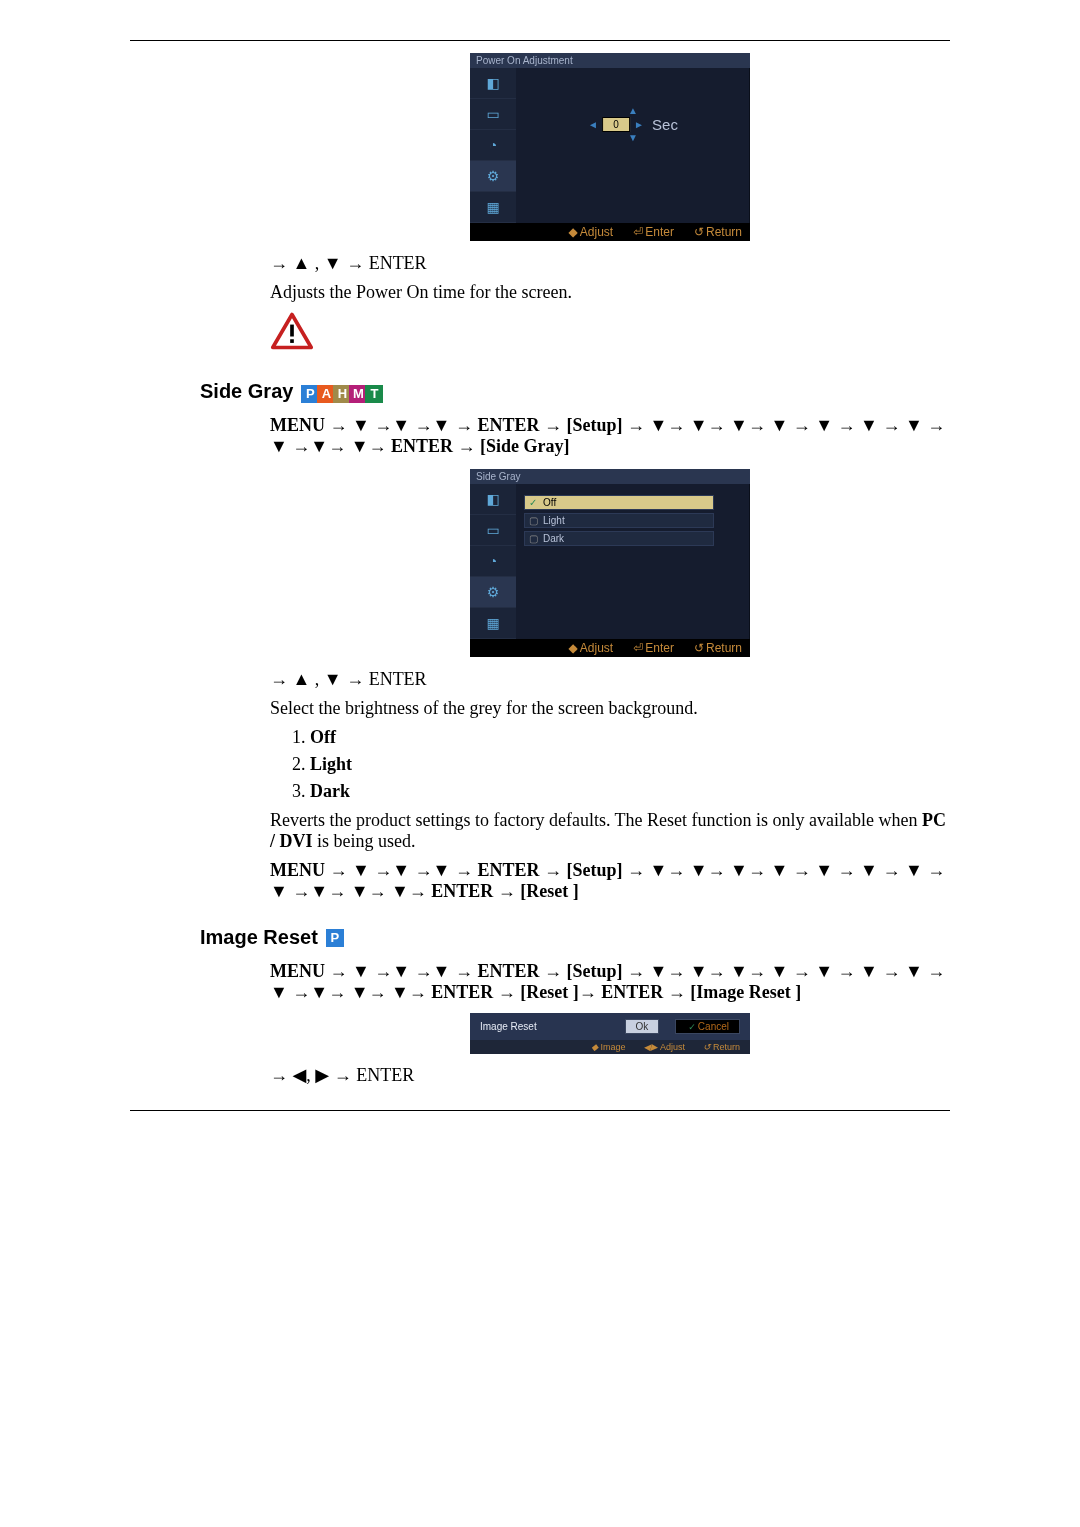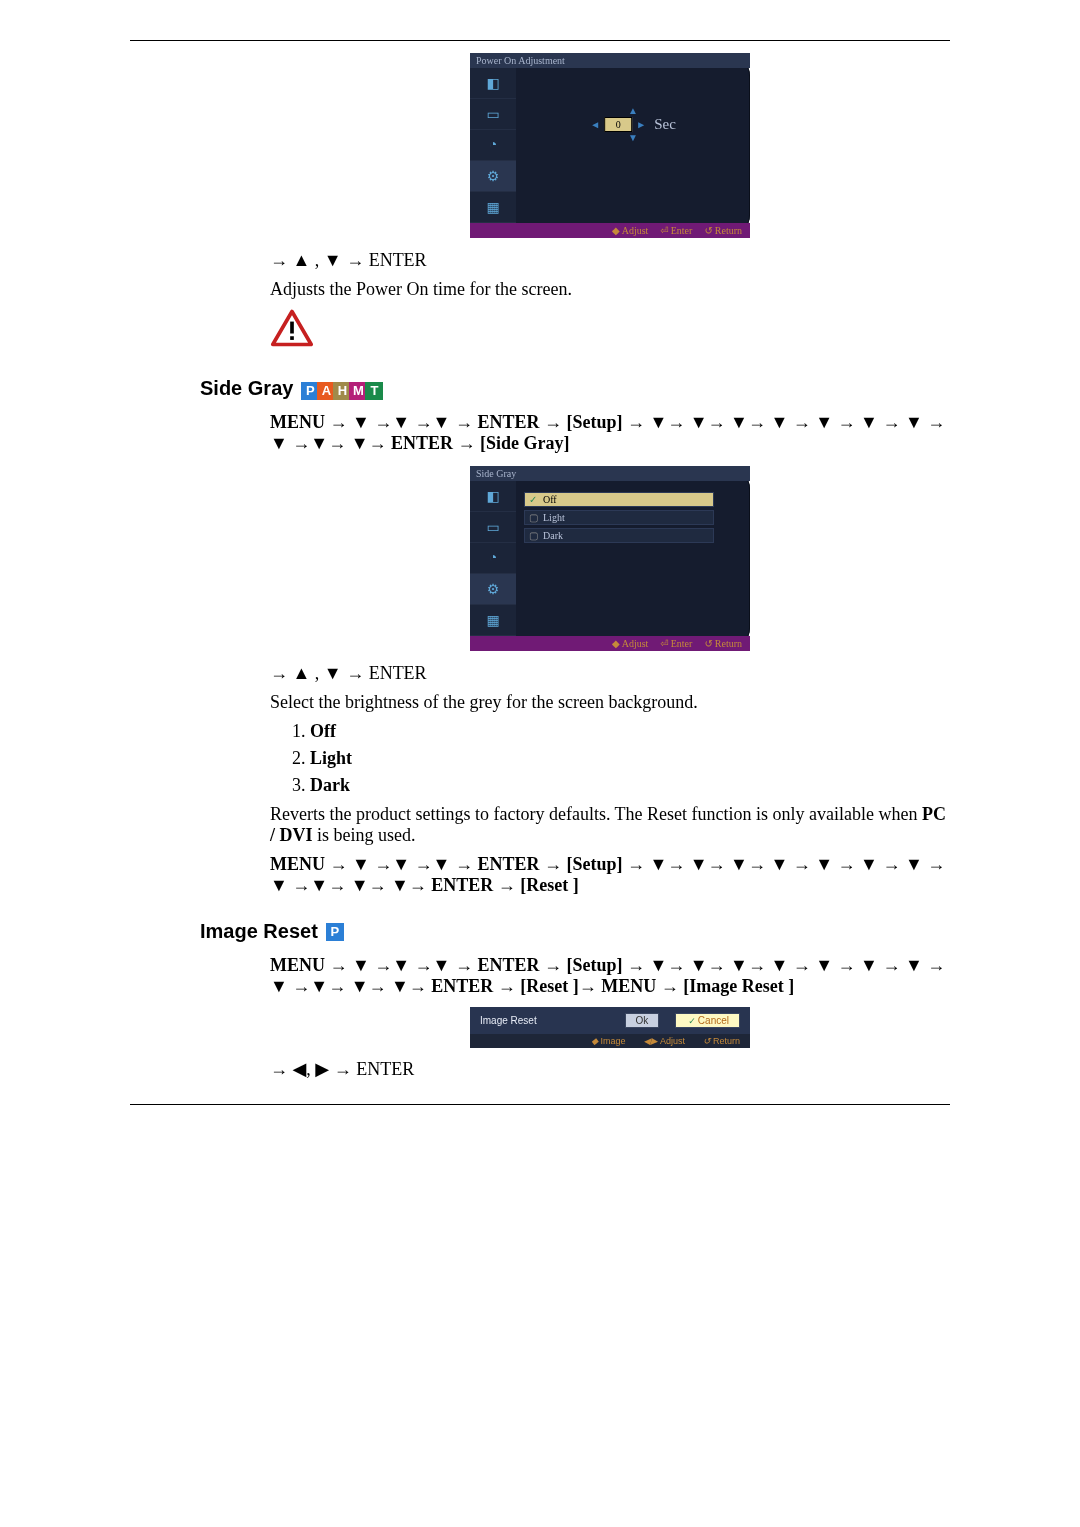--- a/index.html
+++ b/index.html
@@ -57,25 +57,24 @@
   .tag-P { background: #2b7fd6; }
   .tag-A { background: #e85a1f; }
   .tag-H { background: #a08a4a; }
   .tag-M { background: #b41f78; }
   .tag-T { background: #1a8a4a; }
   
   .osd {
     margin: 12px auto 12px auto;
     width: 280px;
     background: #151c2e;
-    font-family: Liberation Serif, serif;
+    font-family: Liberation Sans, sans-serif;
     font-size: 10px;
     color: #cfd7e8;
     box-shadow: 0 0 0 1px #0a0f1a inset;
-    border-radius: 23px;
   }
   .osd-title {
     background: #2a3650;
     color: #a8b4cc;
     padding: 2px 6px;
     font-size: 10px;
   }
   .osd-body {
     display: flex;
   }
@@ -95,26 +94,26 @@
     font-size: 14px;
   }
   .osd-icon.sel { background: #2a3650; }
   .osd-main {
     flex: 1;
     padding: 8px;
     position: relative;
     min-height: 120px;
   }
   .osd-footer {
-    background: #701a75;
+    background: #000000;
     display: flex;
     justify-content: flex-end;
-    gap: 12px;
+    gap: 20px;
     padding: 2px 8px;
-    font-size: 10px;
+    font-size: 12px;
     color: #c58a3a;
   }
   .osd-footer span i { color:#c58a3a; font-style:normal; margin-right:2px;}
   .stepper {
     position: absolute;
     top: 38px; left: 50%; transform: translateX(-50%);
     text-align: center;
   }
   .stepper .arrow { color:#3a7fbf; font-size:10px; line-height:10px;}
   .stepper .row { display:flex; align-items:center; gap:4px; justify-content:center;}
@@ -153,21 +152,21 @@
     background:#283450; padding:6px 10px;
     display:flex; align-items:center; justify-content:space-between;
   }
   .ir-title { color:#e6ebf5; }
   .ir-btns { display:flex; gap:16px;}
   .ir-btn {
     border:1px solid #3a4660; padding:1px 10px;
     color:#333;
   }
   .ir-ok { background:#c8d0e0;}
-  .ir-cancel { background:#fef9c3; color:#b46a1a; position:relative;padding-left:12px;}
+  .ir-cancel { background:#000000; color:#b46a1a; position:relative;padding-left:12px;}
   .ir-cancel::before{content:"✓"; color:#2e8b57; font-size:9px; margin-right:2px;}
   .ir-foot {
     background:#1e2638; color:#c58a3a;
     display:flex; justify-content:flex-end; gap:18px;
     padding:2px 10px; font-size:9px;
   }
   .nowrap { white-space: normal; font-weight: bold; }
 </style>
 </head>
 <body>
@@ -281,21 +280,21 @@
         <span>MENU → ▼ →▼ →▼ → ENTER → </span><b>[Setup]</b><span> → ▼→ ▼→ ▼→ ▼ → ▼ → ▼ → ▼ → ▼ →▼→ ▼→ ▼→ ENTER → </span><b>[Reset ]</b>
       </p>
     </div>
 
     <div class="h2">
       <span>Image Reset</span>
       <span class="tag tag-P">P</span>
     </div>
     <div class="body-indent">
       <p class="nowrap">
-        <span>MENU → ▼ →▼ →▼ → ENTER → </span><b>[Setup]</b><span> → ▼→ ▼→ ▼→ ▼ → ▼ → ▼ → ▼ → ▼ →▼→ ▼→ ▼→ ENTER → </span><b>[Reset ]</b><span>→ MENU → </span><b>[Image Reset ]</b>
+        <span>MENU → ▼ →▼ →▼ → ENTER → </span><b>[Setup]</b><span> → ▼→ ▼→ ▼→ ▼ → ▼ → ▼ → ▼ → ▼ →▼→ ▼→ ▼→ ENTER → </span><b>[Reset ]</b><span>→ ENTER → </span><b>[Image Reset ]</b>
       </p>
 
       <div class="ir-osd">
         <div class="ir-top">
           <span class="ir-title">Image Reset</span>
           <span class="ir-btns">
             <span class="ir-btn ir-ok">Ok</span>
             <span class="ir-btn ir-cancel">Cancel</span>
           </span>
         </div>

